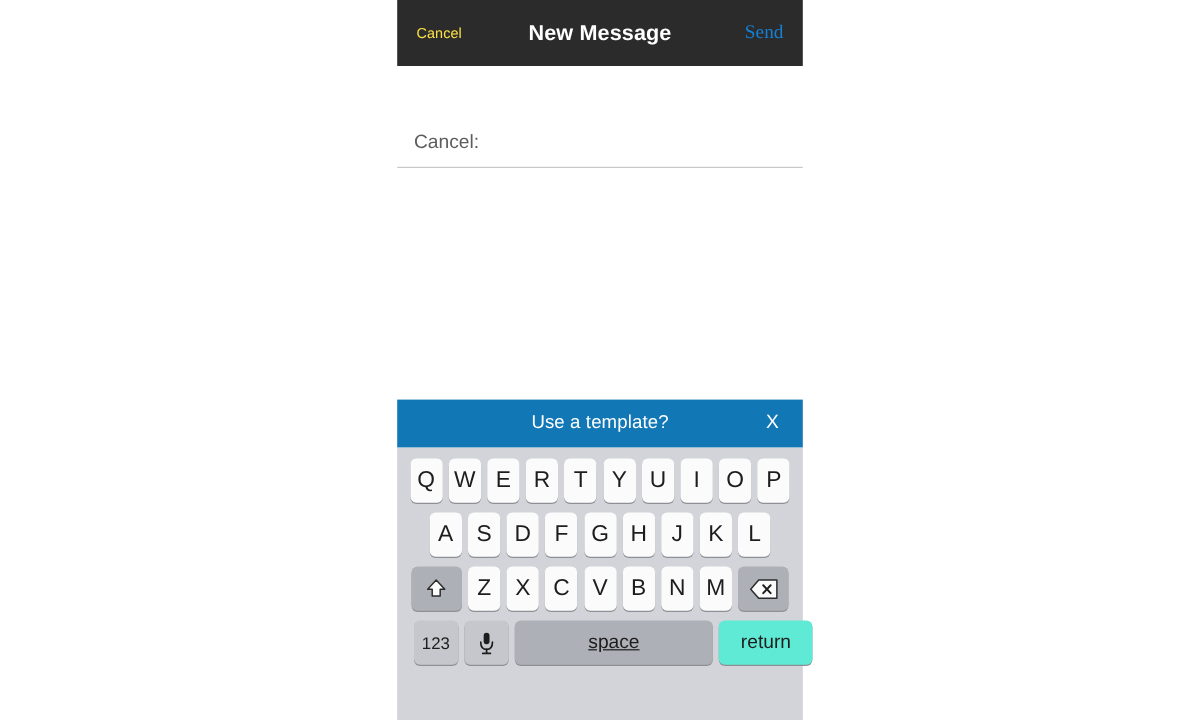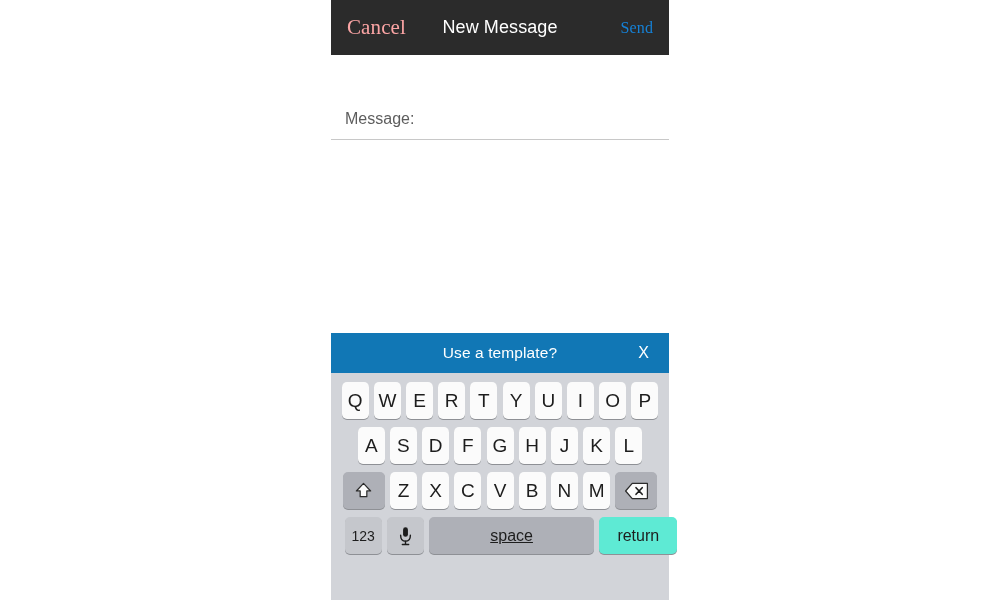--- a/index.html
+++ b/index.html
@@ -37,30 +37,29 @@
     width: 338px;
     height: 55px;
     background: #2b2b2b;
     display: flex;
     align-items: center;
     justify-content: space-between;
     box-sizing: border-box;
     padding: 0 16px;
   }
   .nav-cancel {
-    color: #fca5a5;
-    font-size: 21px;
+    color: #fde047;
+    font-size: 12px;
     letter-spacing: 0.1px;
     white-space: nowrap;
-    font-family: Liberation Serif, serif;
   }
   .nav-title {
     color: #ffffff;
     font-size: 18px;
-    font-weight: normal;
+    font-weight: bold;
     letter-spacing: 0.1px;
     white-space: nowrap;
     position: absolute;
     left: 0;
     right: 0;
     text-align: center;
     pointer-events: none;
   }
   .nav-send {
     color: #1581d6;
@@ -223,21 +222,21 @@
   <div class="app-column">
 
     <div class="nav-bar">
       <div class="nav-cancel">Cancel</div>
       <div class="nav-title">New Message</div>
       <div class="nav-send">Send</div>
     </div>
 
 
     <div class="field-row field-subject">
-      <span class="field-label">Message:</span>
+      <span class="field-label">Cancel:</span>
       <span class="field-value"></span>
     </div>
 
     <div class="compose-body"></div>
 
     <div class="template-banner">
       <span class="template-banner-text">Use a template?</span>
       <span class="template-close">X</span>
     </div>
 

